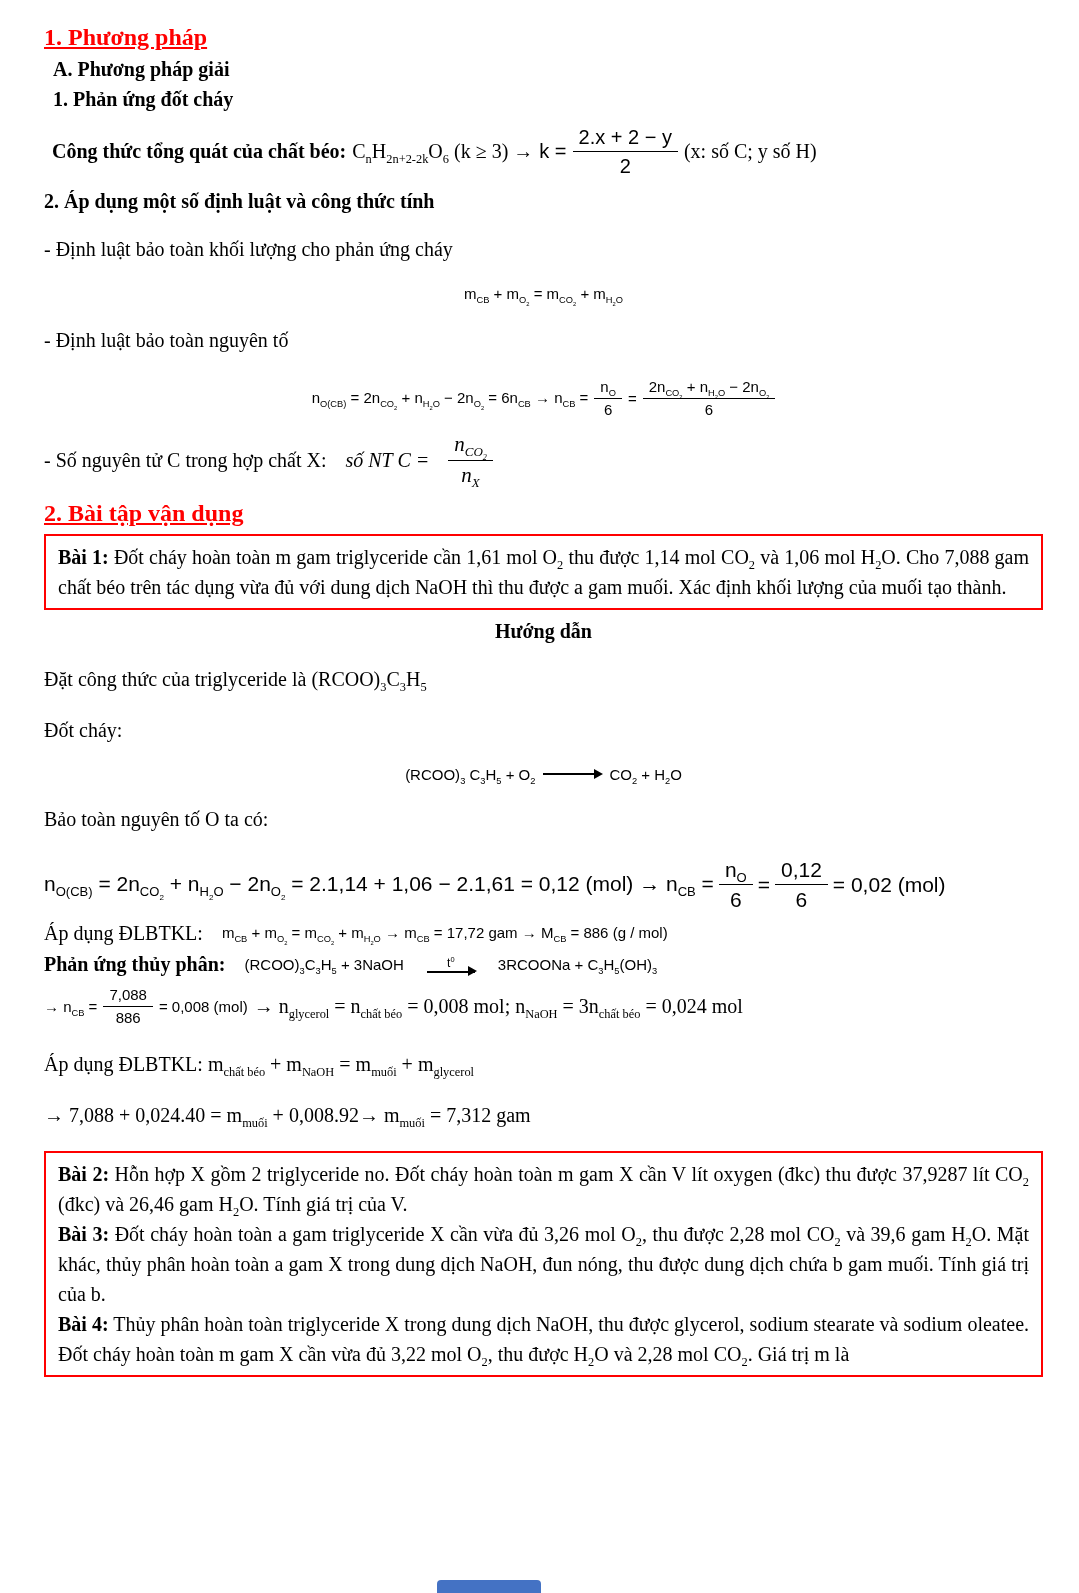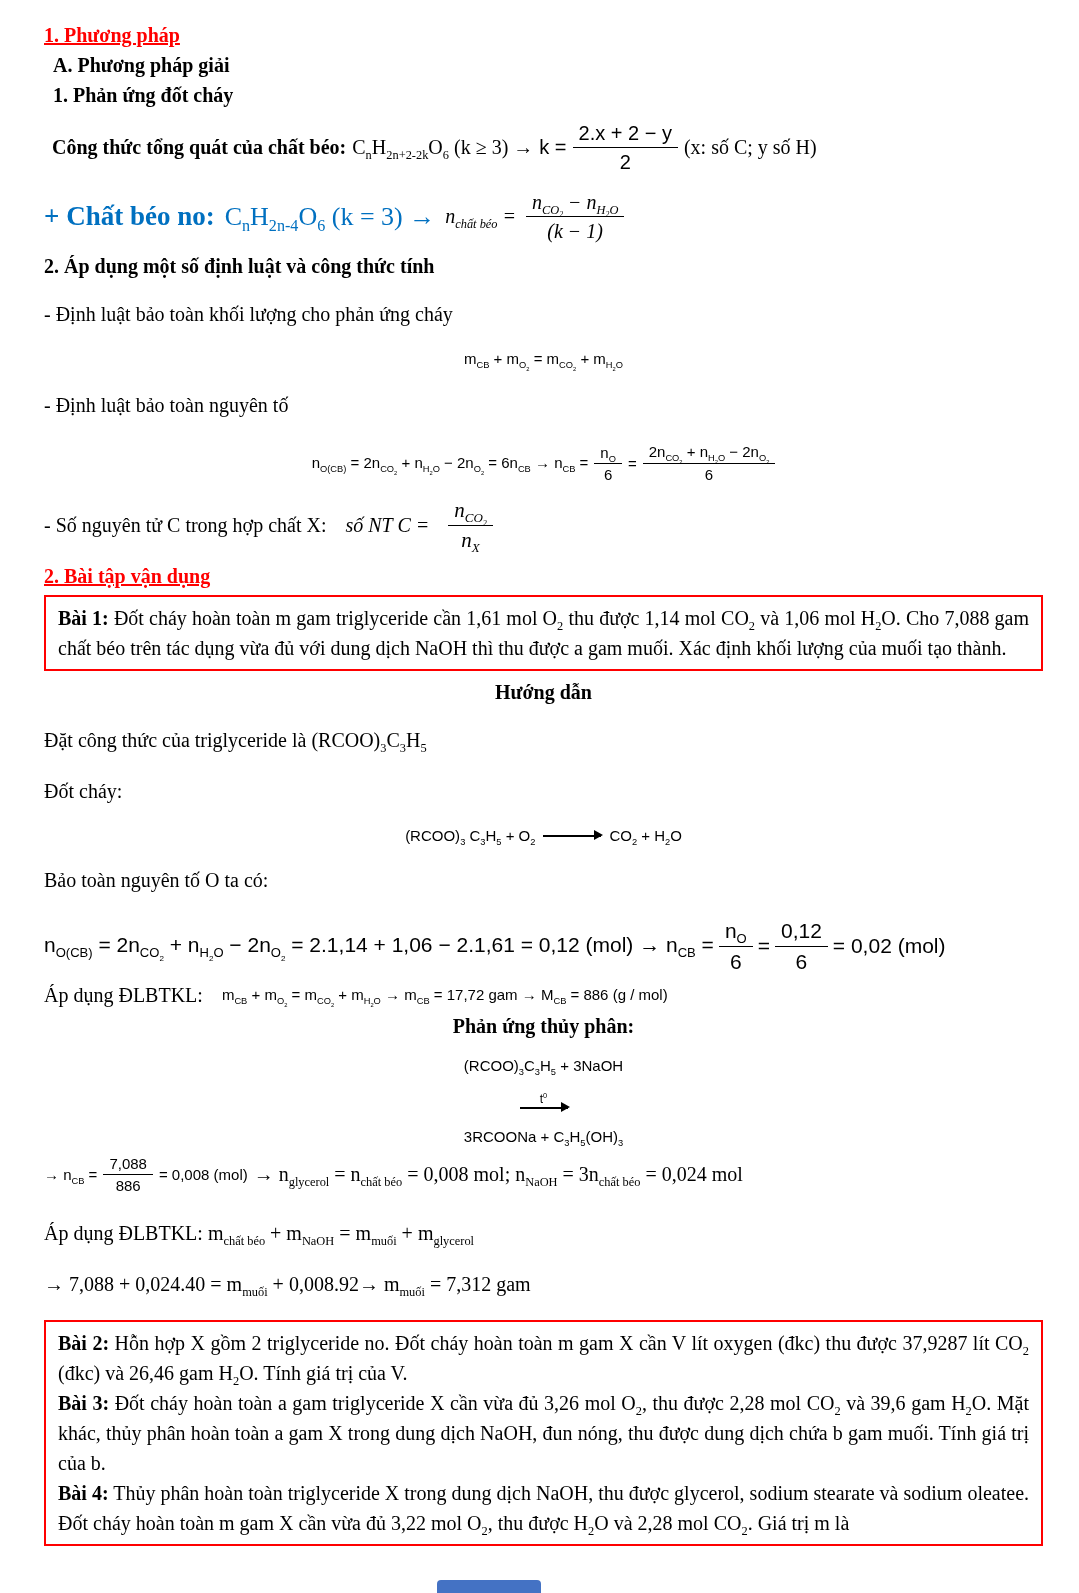--- a/index.html
+++ b/index.html
@@ -6,21 +6,21 @@
   body{
     width:1079px;height:1593px;background:#ffffff;position:relative;overflow:hidden;
     font-family:"Liberation Serif","DejaVu Serif",serif;color:#000;font-size:20px;
   }
   .page{padding:16px 36px 0 44px;}
   .bold{font-weight:bold;}
   sub{font-size:0.62em;line-height:0;}
   sup{font-size:0.62em;line-height:0;}
 
   .title{font-size:21px;font-weight:bold;color:#ff0000;margin-bottom:13px;}
-  .h-red{font-size:20px;font-weight:bold;color:#ff0000;text-decoration:underline;margin:8px 0 7px;}
+  .h-red{font-size:24px;font-weight:bold;color:#ff0000;text-decoration:underline;margin:8px 0 7px;}
   .h-black{font-weight:bold;margin:7px 0;padding-left:9px;}
   .h-black.nopad{padding-left:0;}
 
   .row{display:flex;align-items:center;flex-wrap:nowrap;white-space:nowrap;}
   .g5{gap:5px;}.g6{gap:6px;}.g8{gap:19px;}.g10{gap:10px;}
   .center{justify-content:center;}
   .para{margin:21px 0;line-height:1.5;}
   .eqline{margin:8px 0;}
 
   .eq{font-family:"Liberation Sans","DejaVu Sans",sans-serif;font-size:15px;}
@@ -52,21 +52,21 @@
 
   .arrow-icon{position:relative;display:inline-block;width:58px;height:2px;background:#000;margin:0 8px;vertical-align:middle;}
   .arrow-icon::after{
     content:"";position:absolute;right:-2px;top:-4.5px;width:0;height:0;
     border-left:9px solid #000;border-top:5.5px solid transparent;border-bottom:5.5px solid transparent;
   }
   .arrow-icon.nomargin{margin:0;width:48px;}
   .rxarrow{display:inline-flex;flex-direction:column;align-items:center;margin:0 4px;vertical-align:middle;justify-content:flex-end;}
   .rxarrow .lbl{font-size:12px;line-height:1;margin-bottom:2px;}
 
-  .hydro{margin:8px 0;flex-direction:column;}
+  .hydro{margin:8px 0;}
 
   .blue-fragment{position:absolute;left:437px;top:1580px;width:104px;height:13px;background:#4472c4;border-radius:4px 4px 0 0;}
 </style>
 </head>
 <body>
 
 <div class="page">
 
 
   <div class="h-red">1. Phương pháp</div>
@@ -79,29 +79,20 @@
     <span class="bold">Công thức tổng quát của chất béo:</span>
     <span>C<sub>n</sub>H<sub>2n+2-2k</sub>O<sub>6</sub> (k ≥ 3) →</span>
     <span class="eq eq-k">k =</span>
     <span class="frac eq eq-k">
       <span class="num">2.x + 2 − y</span>
       <span class="den">2</span>
     </span>
     <span>(x: số C; y số H)</span>
   </div>
 
-  <div class="row g10 line-blue">
-    <span class="blue-label">+ Chất béo no:</span>
-    <span class="blue-formula">C<sub>n</sub>H<sub>2n-4</sub>O<sub>6</sub>  (k = 3) →</span>
-    <span class="eqi nchain">n<sub>chất béo</sub> =</span>
-    <span class="frac eqi nfrac">
-      <span class="num">n<sub>CO<sub>2</sub></sub> − n<sub>H<sub>2</sub>O</sub></span>
-      <span class="den">(k − 1)</span>
-    </span>
-  </div>
 
   <div class="h-black nopad">2. Áp dụng một số định luật và công thức tính</div>
 
   <div class="para">- Định luật bảo toàn khối lượng cho phản ứng cháy</div>
 
   <div class="row center eq eqline">
     <span>m<sub>CB</sub> + m<sub>O<sub>2</sub></sub> = m<sub>CO<sub>2</sub></sub> + m<sub>H<sub>2</sub>O</sub></span>
   </div>
 
   <div class="para">- Định luật bảo toàn nguyên tố</div>

